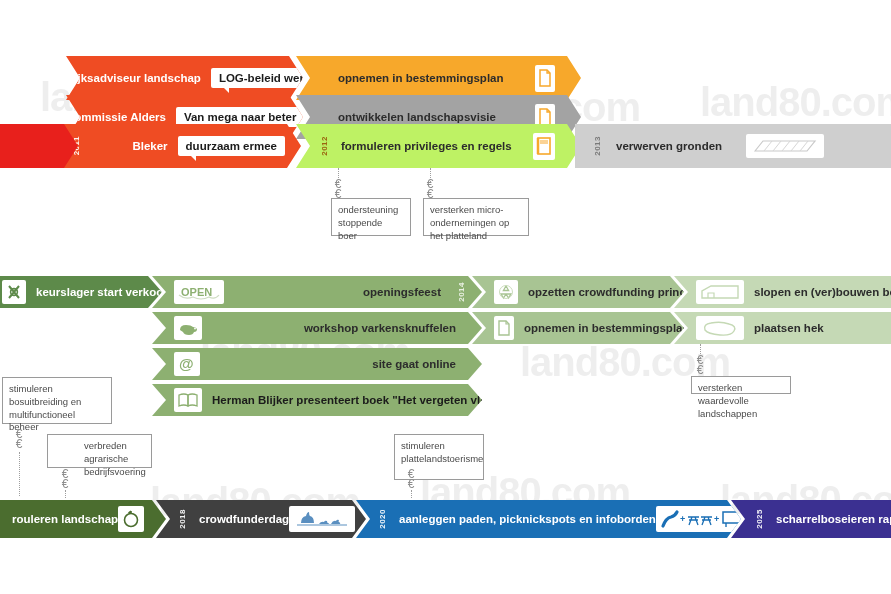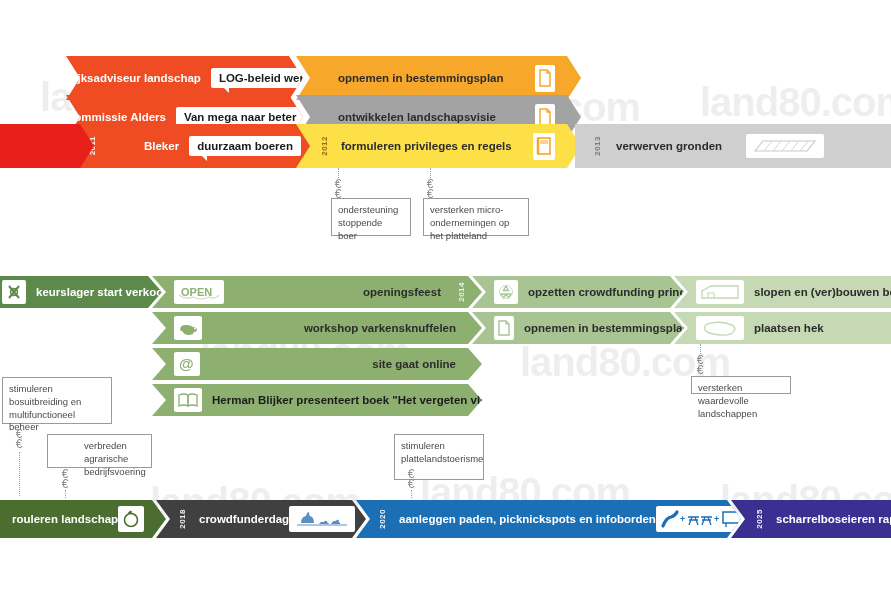--- a/index.html
+++ b/index.html
@@ -156,28 +156,28 @@
       <svg width="14" height="20" viewBox="0 0 14 20">
         <path d="M2 2 h7 l3 3 v13 h-10 Z" fill="none" stroke="#f7a82b" stroke-width="1.5"></path>
         <path d="M9 2 v3 h3" fill="none" stroke="#f7a82b" stroke-width="1.3"></path>
       </svg>
     </span>
   </div>
 
   <div style="position:absolute; left:0px; top:124px; width:98px; height:44px; background:#e8201c;
               clip-path: polygon(0 0, 84px 0, 98px 50%, 84px 100%, 0 100%);"></div>
 
-  <div class="band chev-both" style="left:80px; top:124px; width:237px; height:44px; background:#ef4c23;">
+  <div class="band chev-both" style="left:64px; top:124px; width:237px; height:44px; background:#ef4c23;">
     <span class="yr" style="margin-left:8px;">2011</span>
     <span style="flex:1;"></span>
     <span class="lbl" style="margin-right:10px;">Bleker</span>
-    <span class="quote" style="margin-right:16px;">duurzaam boeren</span>
-  </div>
-
-  <div class="band chev-both" style="left:296px; top:124px; width:285px; height:44px; background:#fde047; padding-left:20px;">
+    <span class="quote" style="margin-right:16px;">duurzaam ermee</span>
+  </div>
+
+  <div class="band chev-both" style="left:296px; top:124px; width:285px; height:44px; background:#bef264; padding-left:20px;">
     <span class="yr" style="color:#9a6510;">2012</span>
     <span class="lbl" style="color:#2c2c2c; margin-left:8px;">formuleren privileges en regels</span>
     <span style="flex:1;"></span>
     <span class="chip" style="width:22px; height:27px; margin-right:26px;">
       <svg width="16" height="20" viewBox="0 0 16 20">
         <rect x="2" y="2" width="12" height="16" fill="none" stroke="#f7a82b" stroke-width="1.6"></rect>
         <rect x="4" y="4" width="8" height="4" fill="#f7a82b" opacity="0.5"></rect>
         <line x1="2" y1="2" x2="2" y2="18" stroke="#f7a82b" stroke-width="2.5"></line>
       </svg>
     </span>

